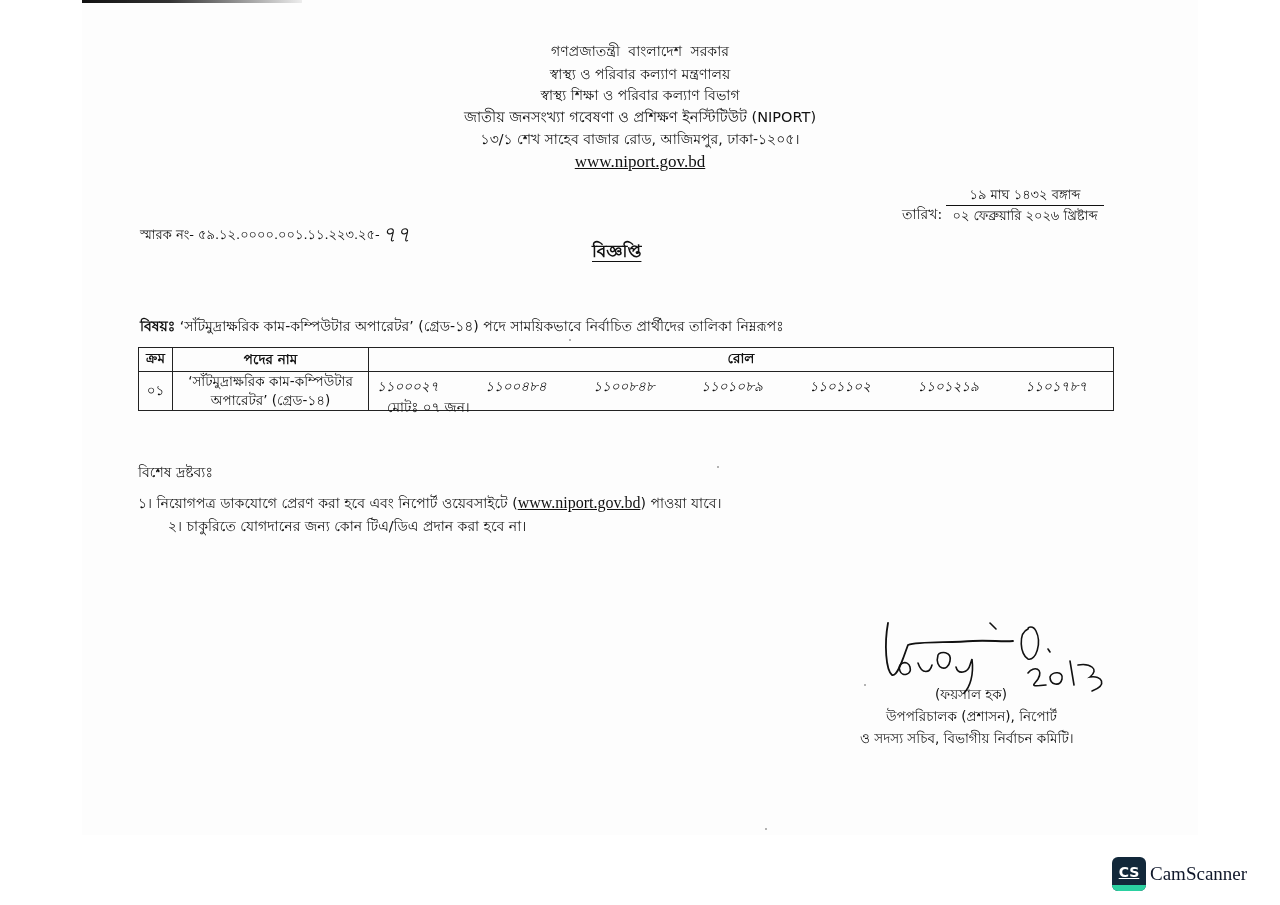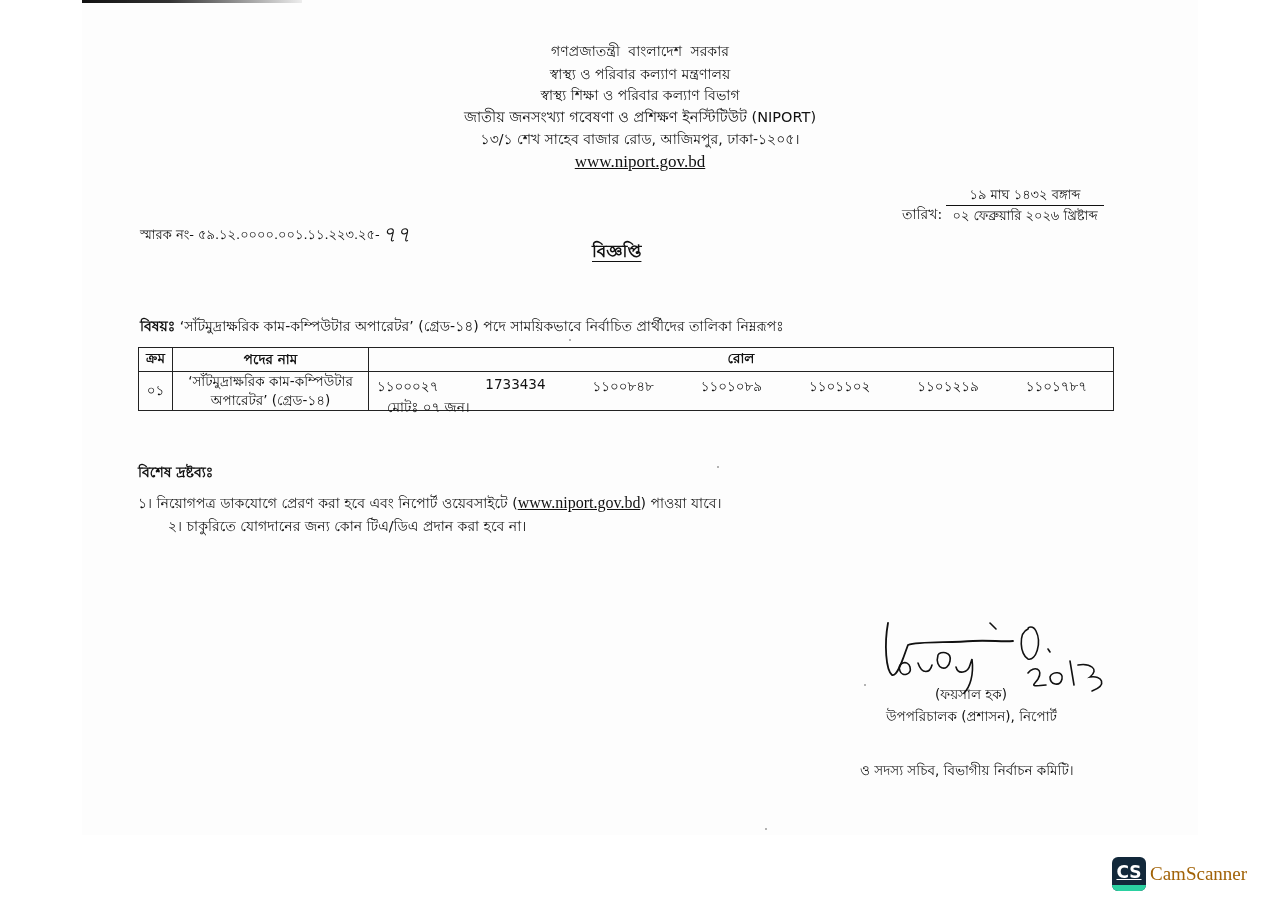--- a/index.html
+++ b/index.html
@@ -51,46 +51,46 @@
     .tbl td, .tbl th { border: 1.5px solid #222; }
     .tbl th { height: 24px; font-weight: bold; text-align: center; font-size: 13.5px; }
     .tbl td { vertical-align: middle; }
     .c-sl { width: 34px; text-align: center; }
     .c-post { width: 196px; text-align: center; line-height: 19px; }
     .rolls-cell { position: relative; padding: 0; }
     .rolls-row {
       display: flex; justify-content: space-between; padding: 0 26px 0 8px;
       position: absolute; top: 4px; left: 0; right: 0;
     }
-    .roll { font-size: 13.5px; }
+    .roll { font-size: 13.5px; font-style: italic; }
     .total { position: absolute; left: 8px; top: 25px; font-size: 13.5px; margin-left: 10px; }
-    .note-title { left: 138px; top: 461px; font-size: 14px; font-weight: bold; }
+    .note-title { left: 138px; top: 461px; font-size: 14px; font-weight: normal; }
     .note { left: 138px; font-size: 14px; }
     .note .lnk {
       font-family: "Liberation Serif", "DejaVu Serif", serif; font-size: 16px;
       text-decoration: underline;
     }
     .sig-svg { position: absolute; left: 878px; top: 615px; }
     .sig-name { left: 935px; top: 684px; font-size: 13.5px; }
     .sig-desig1 { left: 886px; top: 706px; font-size: 13.5px; }
-    .sig-desig2 { left: 860px; top: 728px; font-size: 13.5px; margin-top: 32px; }
+    .sig-desig2 { left: 860px; top: 728px; font-size: 13.5px; }
     .speck { position: absolute; width: 2px; height: 2px; background: #9a9a9a; border-radius: 1px; }
     .cs-badge {
       position: absolute; left: 1112px; top: 857px; display: flex; align-items: center; gap: 4px;
     }
     .cs-logo {
       width: 34px; height: 34px; border-radius: 6px; background: #12283a; position: relative;
       overflow: hidden; color: #fff; font-family: "DejaVu Sans", sans-serif; font-weight: bold;
-      font-size: 17px; display: flex; align-items: center; justify-content: center; padding-bottom: 5px; text-decoration: underline;
+      font-size: 14px; display: flex; align-items: center; justify-content: center; padding-bottom: 5px; text-decoration: underline;
     }
     .cs-logo::after {
       content: ""; position: absolute; left: 0; right: 0; bottom: 0; height: 6px; background: #2bd1a1;
     }
     .cs-text {
-      font-family: "Liberation Serif", "DejaVu Serif", serif; font-size: 19px; color: #a16207;
+      font-family: "Liberation Serif", "DejaVu Serif", serif; font-size: 19px; color: #0f172a;
     }
   </style>
 </head>
 <body>
 
 <div class="viewer">
   <div class="page"></div>
   <div class="page-topbar"></div>
 
   <div class="hdr" style="top:42px;font-family:Liberation Mono, monospace;">গণপ্রজাতন্ত্রী বাংলাদেশ সরকার</div>
@@ -127,21 +127,21 @@
     </tr>
     <tr>
       <td class="c-sl">০১</td>
       <td class="c-post">
         <div>‘সাঁটমুদ্রাক্ষরিক কাম-কম্পিউটার</div>
         <div>অপারেটর’ (গ্রেড-১৪)</div>
       </td>
       <td class="rolls-cell">
         <div class="rolls-row">
           <span class="roll">১১০০০২৭</span>
-          <span class="roll">1733434</span>
+          <span class="roll">১১০০৪৮৪</span>
           <span class="roll">১১০০৮৪৮</span>
           <span class="roll">১১০১০৮৯</span>
           <span class="roll">১১০১১০২</span>
           <span class="roll">১১০১২১৯</span>
           <span class="roll">১১০১৭৮৭</span>
         </div>
         <div class="total">মোটঃ ০৭ জন।</div>
       </td>
     </tr>
   </tbody>

